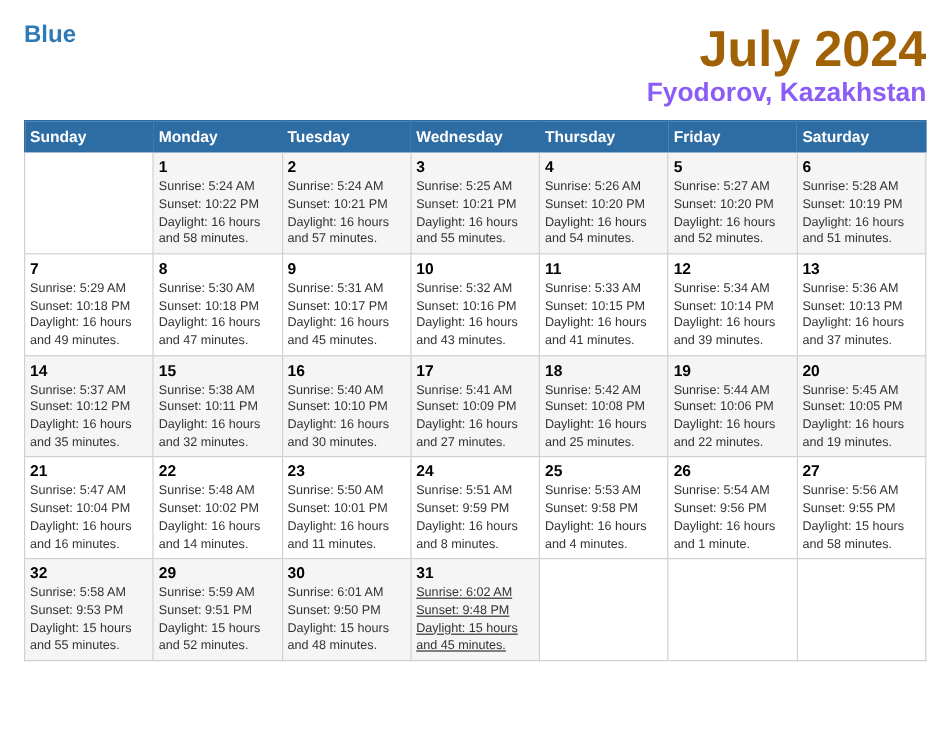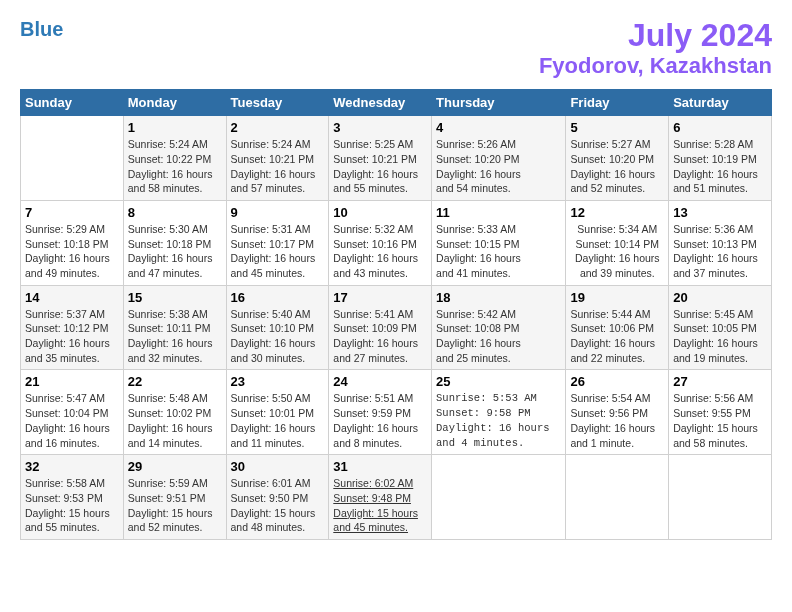--- a/index.html
+++ b/index.html
@@ -29,23 +29,23 @@
     .logo-blue { color: #2e7ab6; font-size: 20px; font-weight: bold; }
     .logo-icon {
       width: 28px;
       height: 22px;
       margin-left: 4px;
     }
     .title-block {
       text-align: right;
     }
     .title-block .month-year {
-      font-size: 32px;
+      font-size: 42px;
       font-weight: bold;
-      color: #8b5cf6;
+      color: #a16207;
       line-height: 1.1;
     }
     .title-block .location {
       font-size: 22px;
       color: #8b5cf6;
       font-weight: bold;
     }
     table {
       width: 100%;
       border-collapse: collapse;
@@ -197,21 +197,21 @@
           </td>
           <td>
             <span class="day-num">11</span>
             <div class="day-info" style="white-space: pre-line;">Sunrise: 5:33 AM
 Sunset: 10:15 PM
 Daylight: 16 hours
 and 41 minutes.</div>
           </td>
           <td>
             <span class="day-num">12</span>
-            <div class="day-info" style="white-space: pre-line; text-align: center;">Sunrise: 5:34 AM
+            <div class="day-info" style="white-space: pre-line;">Sunrise: 5:34 AM
 Sunset: 10:14 PM
 Daylight: 16 hours
 and 39 minutes.</div>
           </td>
           <td>
             <span class="day-num">13</span>
             <div class="day-info" style="white-space: pre-line;">Sunrise: 5:36 AM
 Sunset: 10:13 PM
 Daylight: 16 hours
 and 37 minutes.</div>
@@ -292,21 +292,21 @@
           </td>
           <td>
             <span class="day-num">24</span>
             <div class="day-info" style="white-space: pre-line;">Sunrise: 5:51 AM
 Sunset: 9:59 PM
 Daylight: 16 hours
 and 8 minutes.</div>
           </td>
           <td>
             <span class="day-num">25</span>
-            <div class="day-info" style="white-space: pre-line; font-family: Liberation Mono, monospace;">Sunrise: 5:53 AM
+            <div class="day-info" style="white-space: pre-line;">Sunrise: 5:53 AM
 Sunset: 9:58 PM
 Daylight: 16 hours
 and 4 minutes.</div>
           </td>
           <td>
             <span class="day-num">26</span>
             <div class="day-info" style="white-space: pre-line;">Sunrise: 5:54 AM
 Sunset: 9:56 PM
 Daylight: 16 hours
 and 1 minute.</div>

